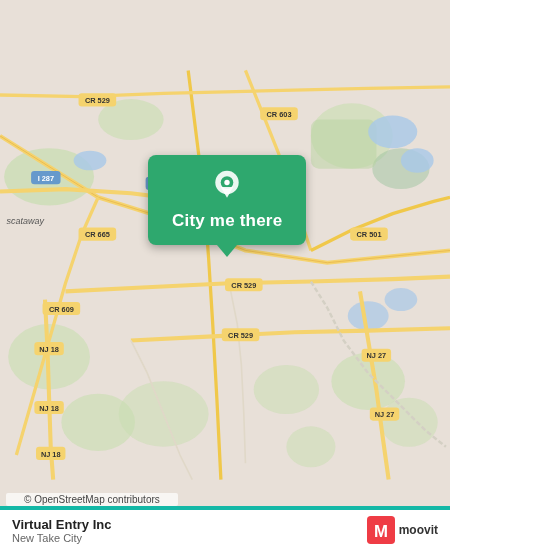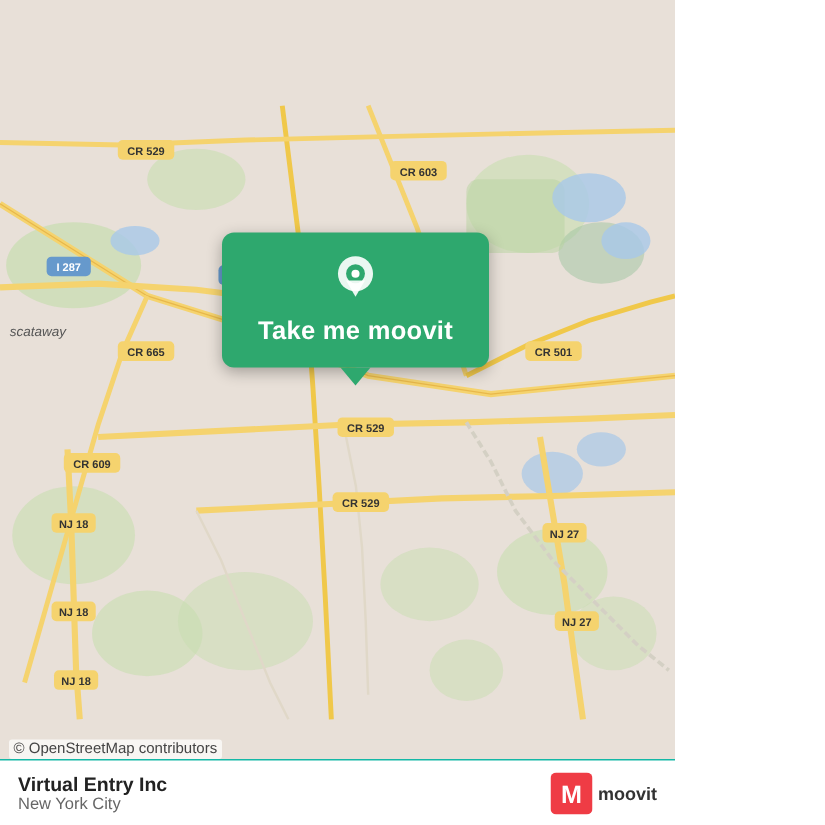--- a/index.html
+++ b/index.html
@@ -39,21 +39,21 @@
     
     #bottom-bar {
       position: absolute;
       bottom: 0;
       left: 0;
       width: 100%;
       background: white;
       display: flex;
       align-items: center;
       padding: 8px 12px;
-      border-top: 1px solid #14b8a6;
+      border-top: 4px solid #14b8a6;
       z-index: 10;
       height: 44px;
     }
 
     #place-info {
       display: flex;
       flex-direction: column;
       flex: 1;
     }
 
@@ -86,21 +86,21 @@
     }
 
     
     #attribution {
       position: absolute;
       bottom: 44px;
       left: 6px;
       font-size: 10px;
       color: #444;
       background: rgba(255,255,255,0.7);
-      padding: 1px 3px;
+      padding: 1px 18px;
       border-radius: 2px;
       z-index: 9;
     }
 
     
     #tooltip-card {
       position: absolute;
       top: 155px;
       left: 148px;
       background: #2ea86e;
@@ -243,31 +243,31 @@
   </svg>
 
   <div id="tooltip-card">
 
     <svg id="pin-icon" viewBox="0 0 40 40">
       <circle cx="20" cy="15" r="13" fill="white" opacity="0.9"></circle>
       <circle cx="20" cy="15" r="7" fill="#2ea86e"></circle>
       <circle cx="20" cy="15" r="3" fill="white"></circle>
       <polygon points="20,32 13,20 27,20" fill="white" opacity="0.9"></polygon>
     </svg>
-    <button id="take-me-there-btn">Take me moovit</button>
+    <button id="take-me-there-btn">City me there</button>
   </div>
 
   <div id="attribution">
     <span>© OpenStreetMap contributors</span>
   </div>
 
   <div id="bottom-bar">
     <div id="place-info">
       <span id="place-name">Virtual Entry Inc</span>
-      <span id="place-city">New York City</span>
+      <span id="place-city">New Take City</span>
     </div>
     <div id="moovit-logo">
 
       <svg id="moovit-icon" viewBox="0 0 30 30">
         <rect x="0" y="0" width="30" height="30" rx="4" fill="#ef3c45"></rect>
         <text x="15" y="22" text-anchor="middle" font-size="18" font-weight="bold" fill="white">M</text>
       </svg>
       <span id="moovit-text">moovit</span>
     </div>
   </div>

